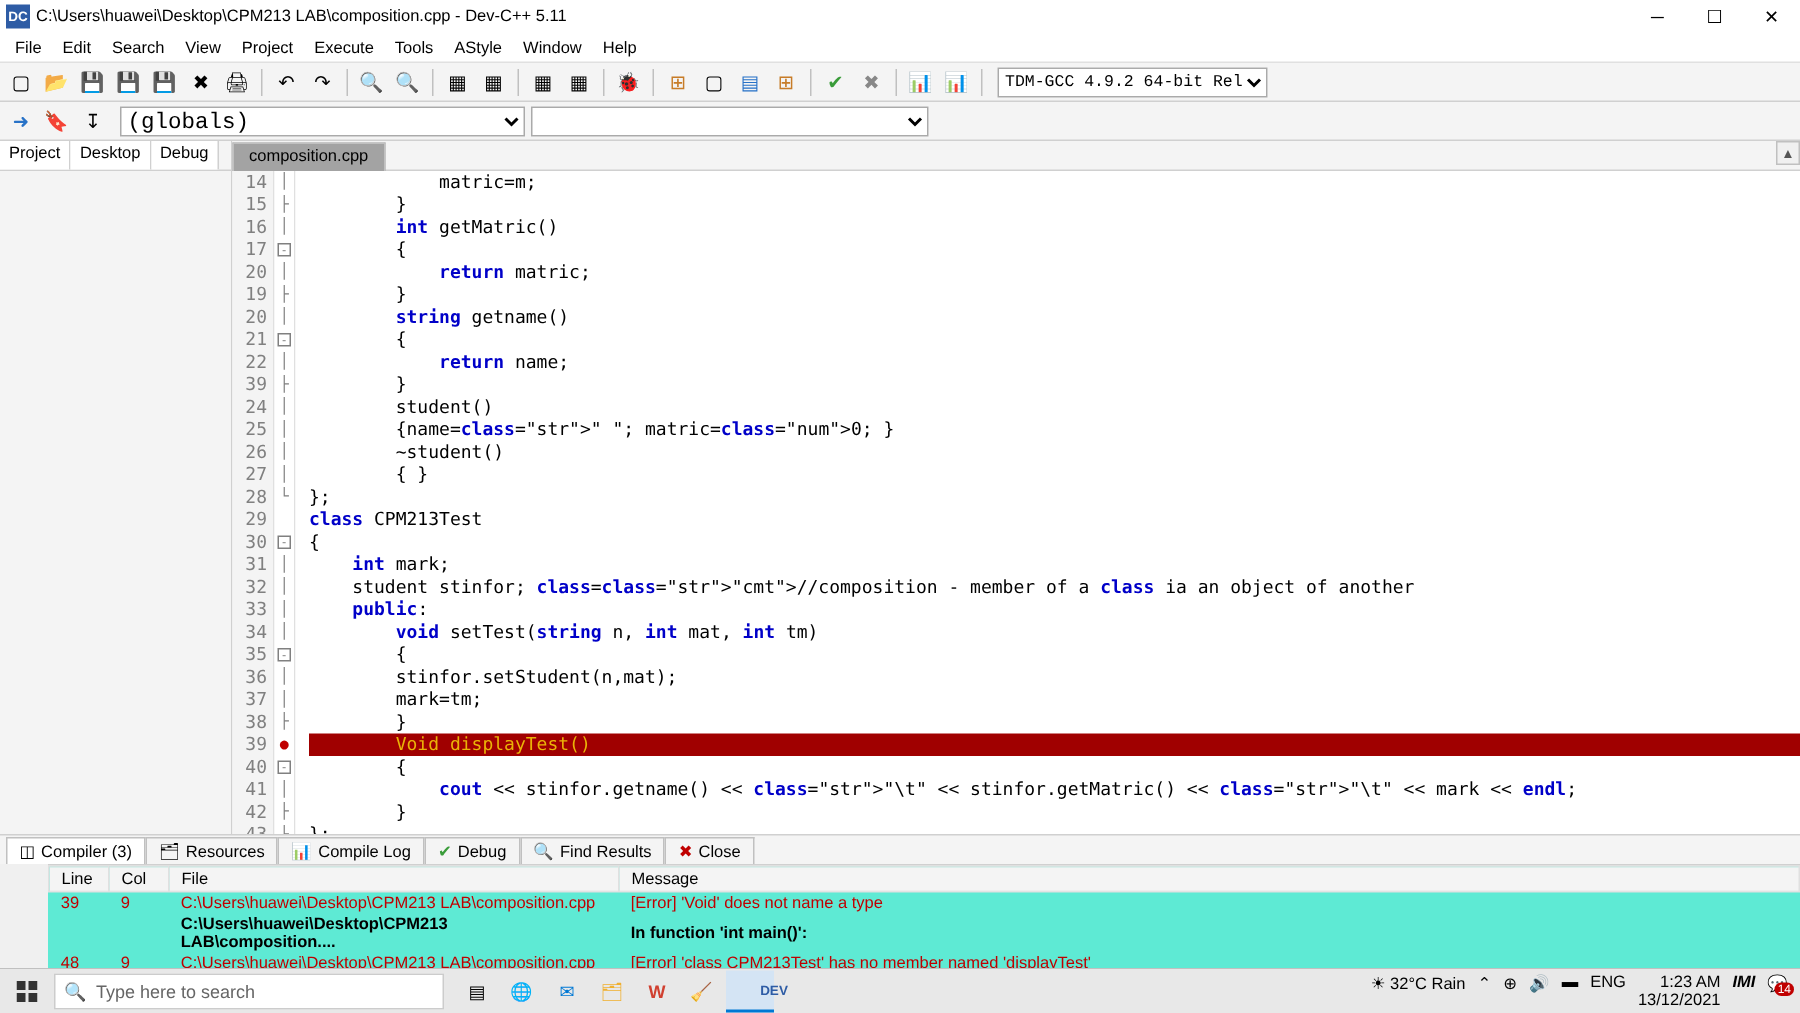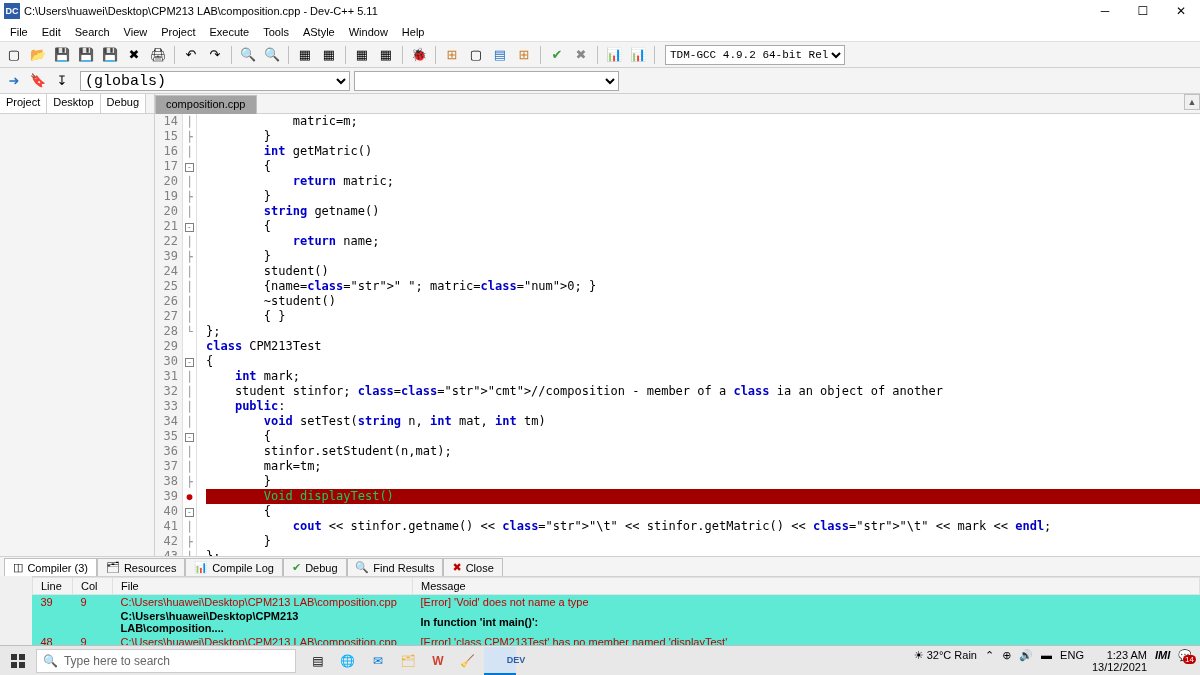--- a/index.html
+++ b/index.html
@@ -26,21 +26,21 @@
   .editor-tabs { height:20px; display:flex; border-bottom:1px solid #d0d0d0; background:#f4f4f4;}
   .editor-tabs .tab { padding:2px 10px; font-size:11px; background:#a3a3a3; border:1px solid #c0c0c0; border-bottom:none; position:relative; top:1px;}
   .code-wrap { flex:1; display:flex; overflow:hidden; font-family:Consolas,monospace; font-size:12px; }
   .gutter { width:28px; text-align:right; padding-right:4px; background:#f4f4f4; color:#808080; border-right:1px solid #e0e0e0;}
   .fold { width:14px; background:#fff; border-right:1px solid #e0e0e0;}
   .chg { width:5px; background:#fff;}
   .code { flex:1; white-space:pre; padding-left:4px; position:relative;}
   .ln { height:15px; line-height:15px;}
   .fold .ln { text-align:center; color:#808080; font-size:10px;}
   .kw { color:#0000c8; font-weight:bold;}
-  .errline { background:#a00000; color:#22c55e; display:inline-block; width:100%;}
+  .errline { background:#a00000; color:#eab308; display:inline-block; width:100%;}
   .fold .box { display:inline-block; width:9px; height:9px; border:1px solid #808080; font-size:8px; line-height:7px; text-align:center; background:#fff;}
   .bottom-tabs { height:20px; display:flex; align-items:flex-end; background:#f4f4f4; border-top:1px solid #d0d0d0; padding-left:4px; gap:0;}
   .bottom-tabs .btab { padding:2px 8px; font-size:11px; border:1px solid #c0c0c0; border-bottom:none; background:#f4f4f4; display:flex; align-items:center; gap:4px;}
   .bottom-tabs .btab.active { background:#fff;}
   .errtable { height:70px; background:#5eead4; border-top:1px solid #d0d0d0; overflow:auto; font-size:11px;margin-left:32px;}
   .errtable table { border-collapse:collapse; width:100%;}
   .errtable th { text-align:left; padding:2px 8px; border:1px solid #e0e0e0; background:#f4f4f4; font-weight:normal;}
   .errtable td { padding:1px 8px; }
   .errtable tr.red td { color:#c00000;}
   .errtable tr.bold td { font-weight:bold;}

